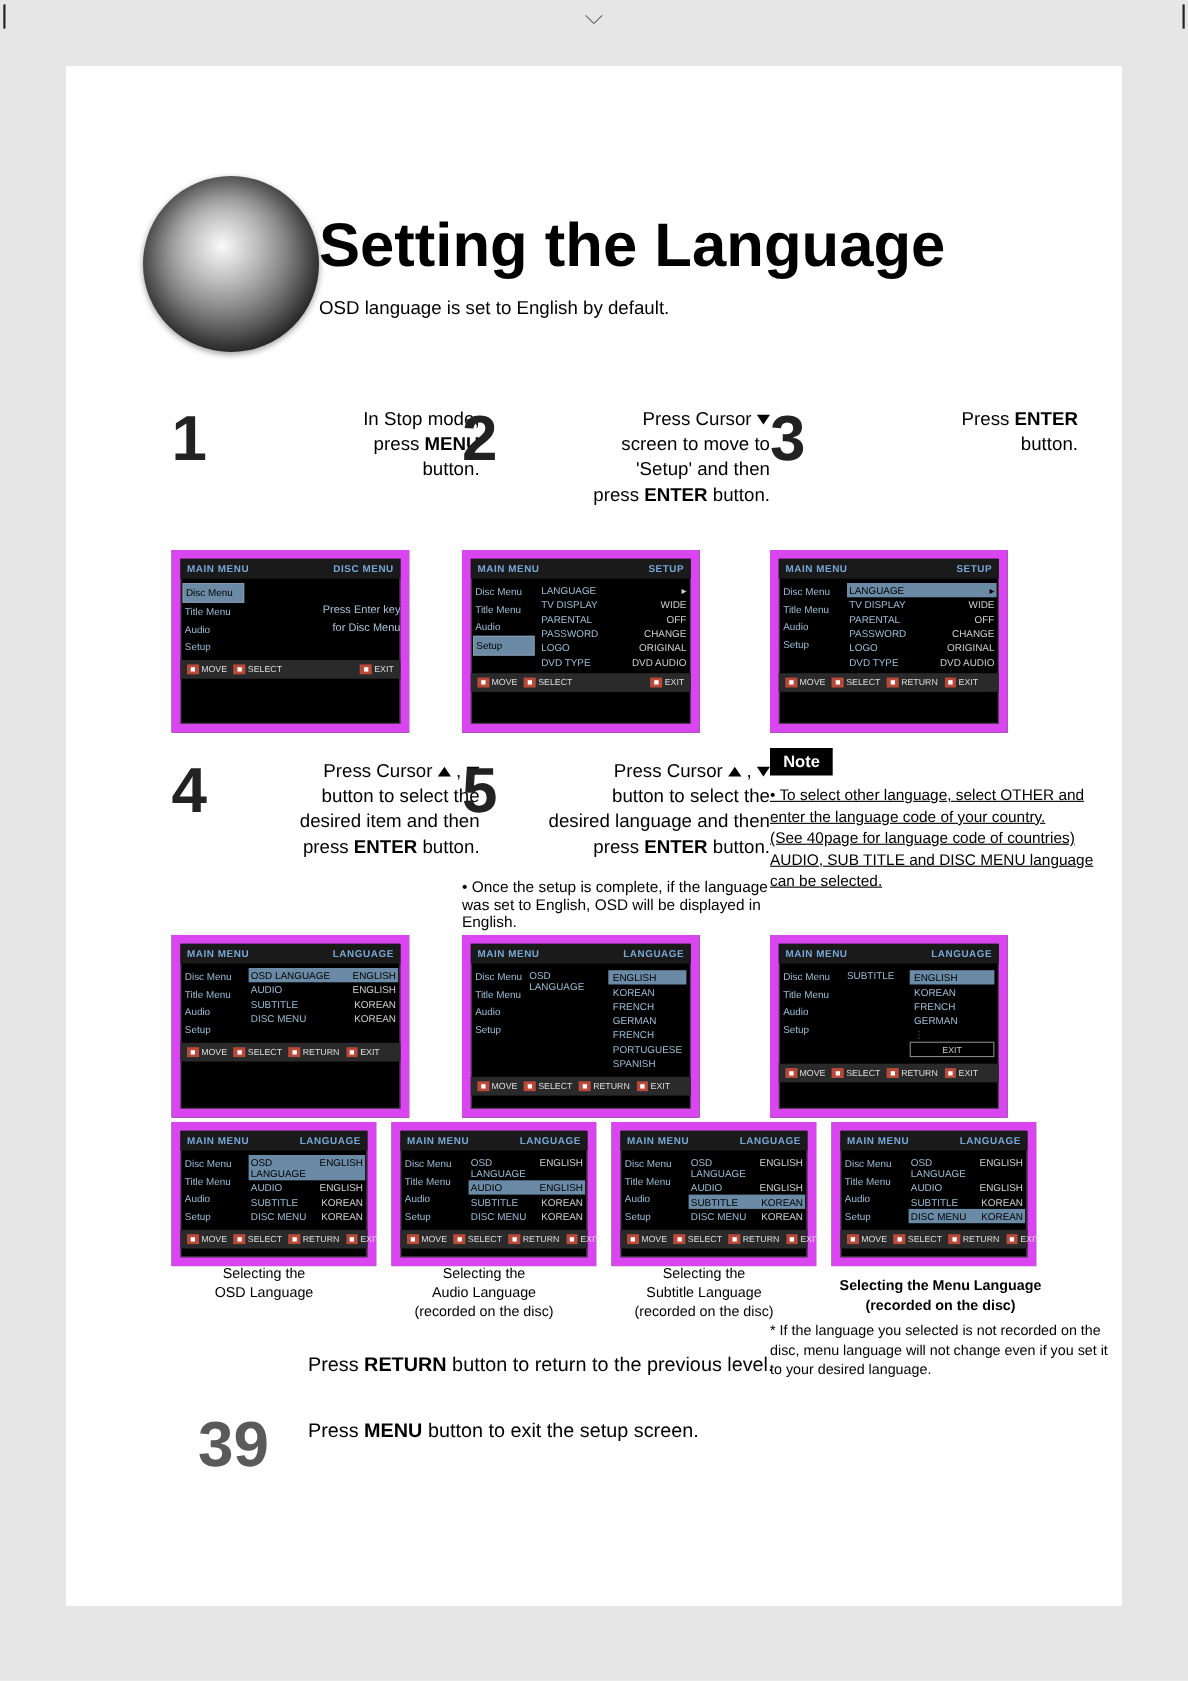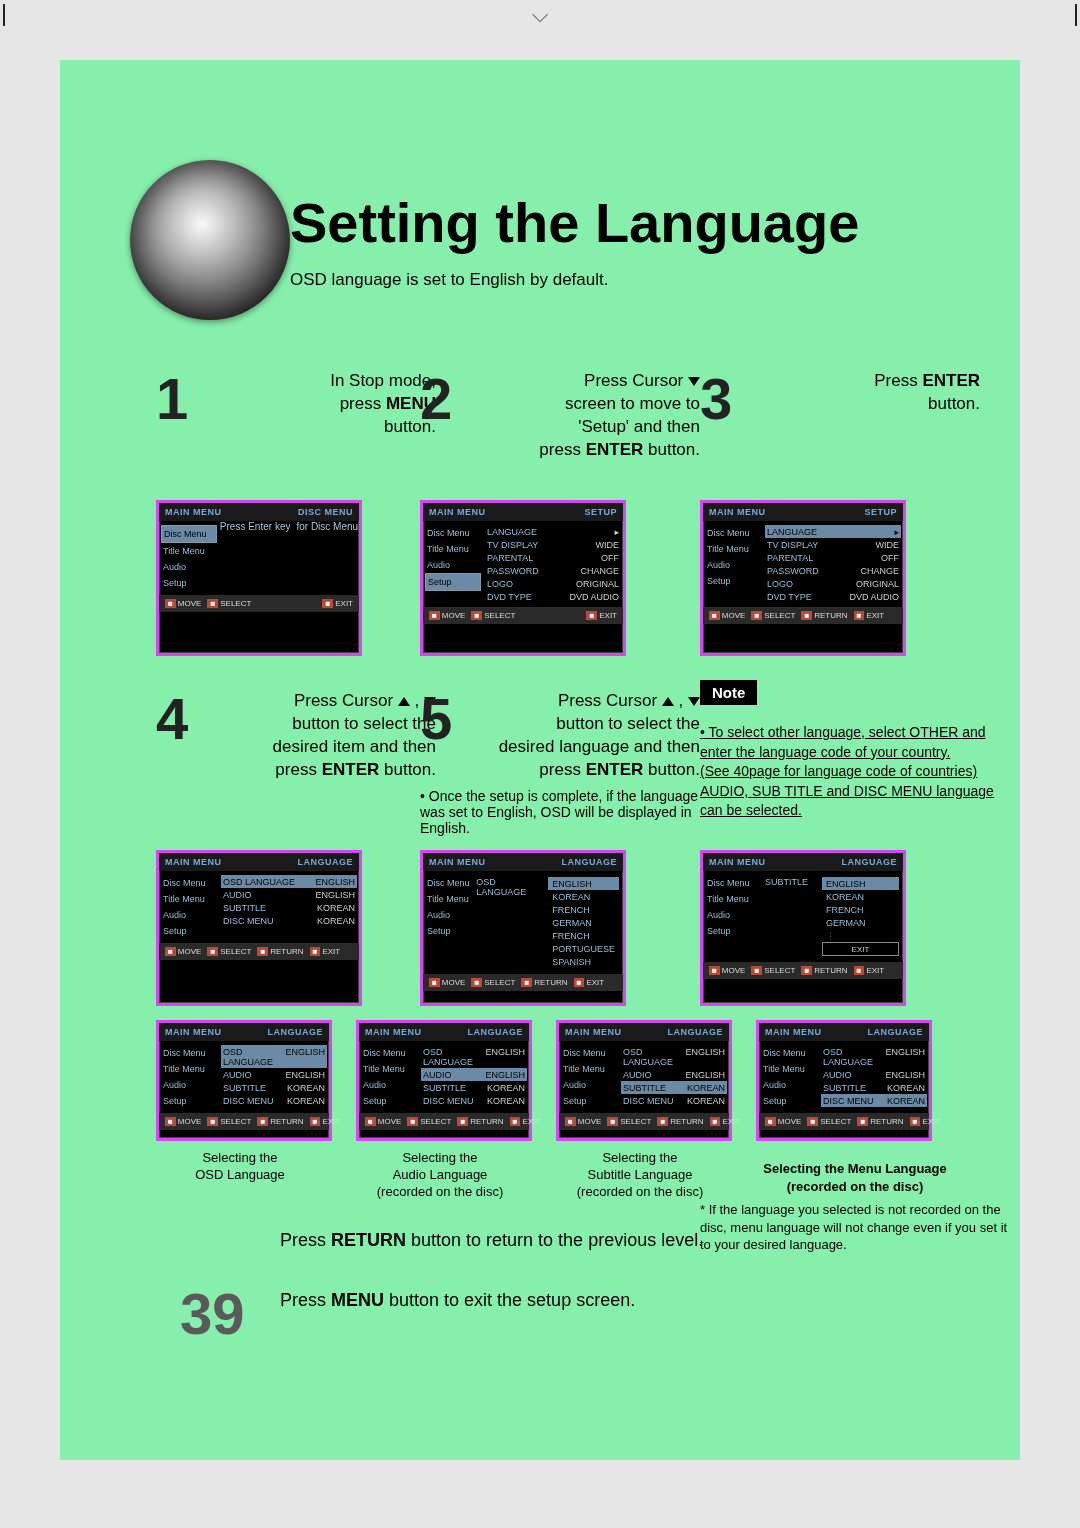--- a/index.html
+++ b/index.html
@@ -11,21 +11,21 @@
     height: 1528px;
     overflow: hidden;
     position: relative;
   }
   .page {
     position: absolute;
     left: 60px;
     top: 60px;
     width: 960px;
     height: 1400px;
-    background: #86efac;
+    background: #ffffff;
   }
   .crop-mark { position: absolute; color:#666; font-size:22px; top:2px; left:50%; transform:translateX(-50%);}
   .crop-left, .crop-right { position:absolute; top:4px; width:2px; height:22px; background:#222;}
   .crop-left { left:3px; }
   .crop-right { right:3px; }
 
   .speaker-circle {
     position: absolute;
     left: 70px; top: 100px;
     width: 160px; height: 160px;
@@ -52,45 +52,45 @@
   .step-4 { left:96px;  top:630px; }
   .step-5 { left:360px; top:630px; }
 
   .step-num { font-size:58px; font-weight:800; color:#222; float:left; line-height:1; margin-right:8px;}
   .step-text { font-size:17px; line-height:1.35;text-align:right; }
   .step-text b { font-weight:700; }
   .tri-down, .tri-up { display:inline-block; width:0; height:0; border-left:6px solid transparent; border-right:6px solid transparent; vertical-align:middle;}
   .tri-down { border-top:9px solid #000;}
   .tri-up   { border-bottom:9px solid #000;}
 
-  .sub-note { font-size:14px; margin-top:6px; }
+  .sub-note { font-size:14px; margin-top:16px; }
 
   .note-label { background:#000; color:#fff; font-weight:700; padding:4px 12px; display:inline-block; font-size:15px; }
-  .note-text { font-size:14px; line-height:1.4; margin-top:18px; }
+  .note-text { font-size:14px; line-height:1.4; margin-top:8px; }
   .note-block { position:absolute; left:640px; top:620px; width:300px;text-decoration:underline; }
 
   
   .panel {
-    position:absolute; width:200px; height:150px; background:#000; border:3px solid #d946ef; box-shadow:0 0 0 1px #444 inset;
+    position:absolute; width:200px; height:150px; background:#000; border:8px solid #d946ef; box-shadow:0 0 0 1px #444 inset;
   }
   .panel .hdr { display:flex; justify-content:space-between; background:#1a1a1a; padding:4px 6px; }
   .panel .hdr span { color:#78a8d8; font-size:9px; font-weight:700; letter-spacing:.5px;}
   .panel .body { display:flex; font-size:9px; color:#d0d0d0; }
   .panel .side { width:56px; padding:4px 2px; }
   .panel .side div { color:#9abed8; padding:3px 2px; }
   .panel .side .hl { background:#6a8aa6; color:#000; border:1px solid #89a; }
   .panel .main { flex:1; padding:4px 2px; }
   .panel .main .row { display:flex; justify-content:space-between; padding:1.5px 2px; }
   .panel .main .row .k { color:#9abed8; }
   .panel .main .row .v { color:#cfcfcf; }
   .panel .main .row.hl { background:#6a8aa6; color:#000; }
   .panel .main .row.hl .k, .panel .main .row.hl .v { color:#000; }
   .panel .ftr { background:#2a2a2a; display:flex; gap:6px; padding:4px 6px; font-size:8px; color:#ddd; }
   .panel .ftr span b { background:#b94a3a; color:#fff; padding:0 3px; margin-right:2px; font-weight:700; font-size:8px;}
-  .panel .center-msg { flex:1; display:flex; flex-direction:row; align-items:flex-start; justify-content:center; color:#aac4d8; font-size:10px; gap:6px; }
+  .panel .center-msg { flex:1; display:flex; flex-direction:column; align-items:flex-end; justify-content:center; color:#aac4d8; font-size:10px; gap:6px; }
   .panel .optlist { flex:1; padding:2px; }
   .panel .optlist div { color:#9abed8; font-size:9px; padding:1.5px 4px; }
   .panel .optlist .sel { background:#6a8aa6; color:#000; }
   .panel .optlist .other { border:1px solid #888; color:#ccc; text-align:center; font-size:8px;}
 
   .caption { position:absolute; width:200px; text-align:center; font-size:13px; line-height:1.3; }
 
   .bottom-bar { position:absolute; left:220px; top:1170px; width:440px; font-size:18px; }
   .bottom-bar2{ position:absolute; left:220px; top:1230px; width:500px; font-size:18px; }
   .page-num { position:absolute; left:120px; top:1220px; font-size:58px; font-weight:800; color:#5a5a5a; }

